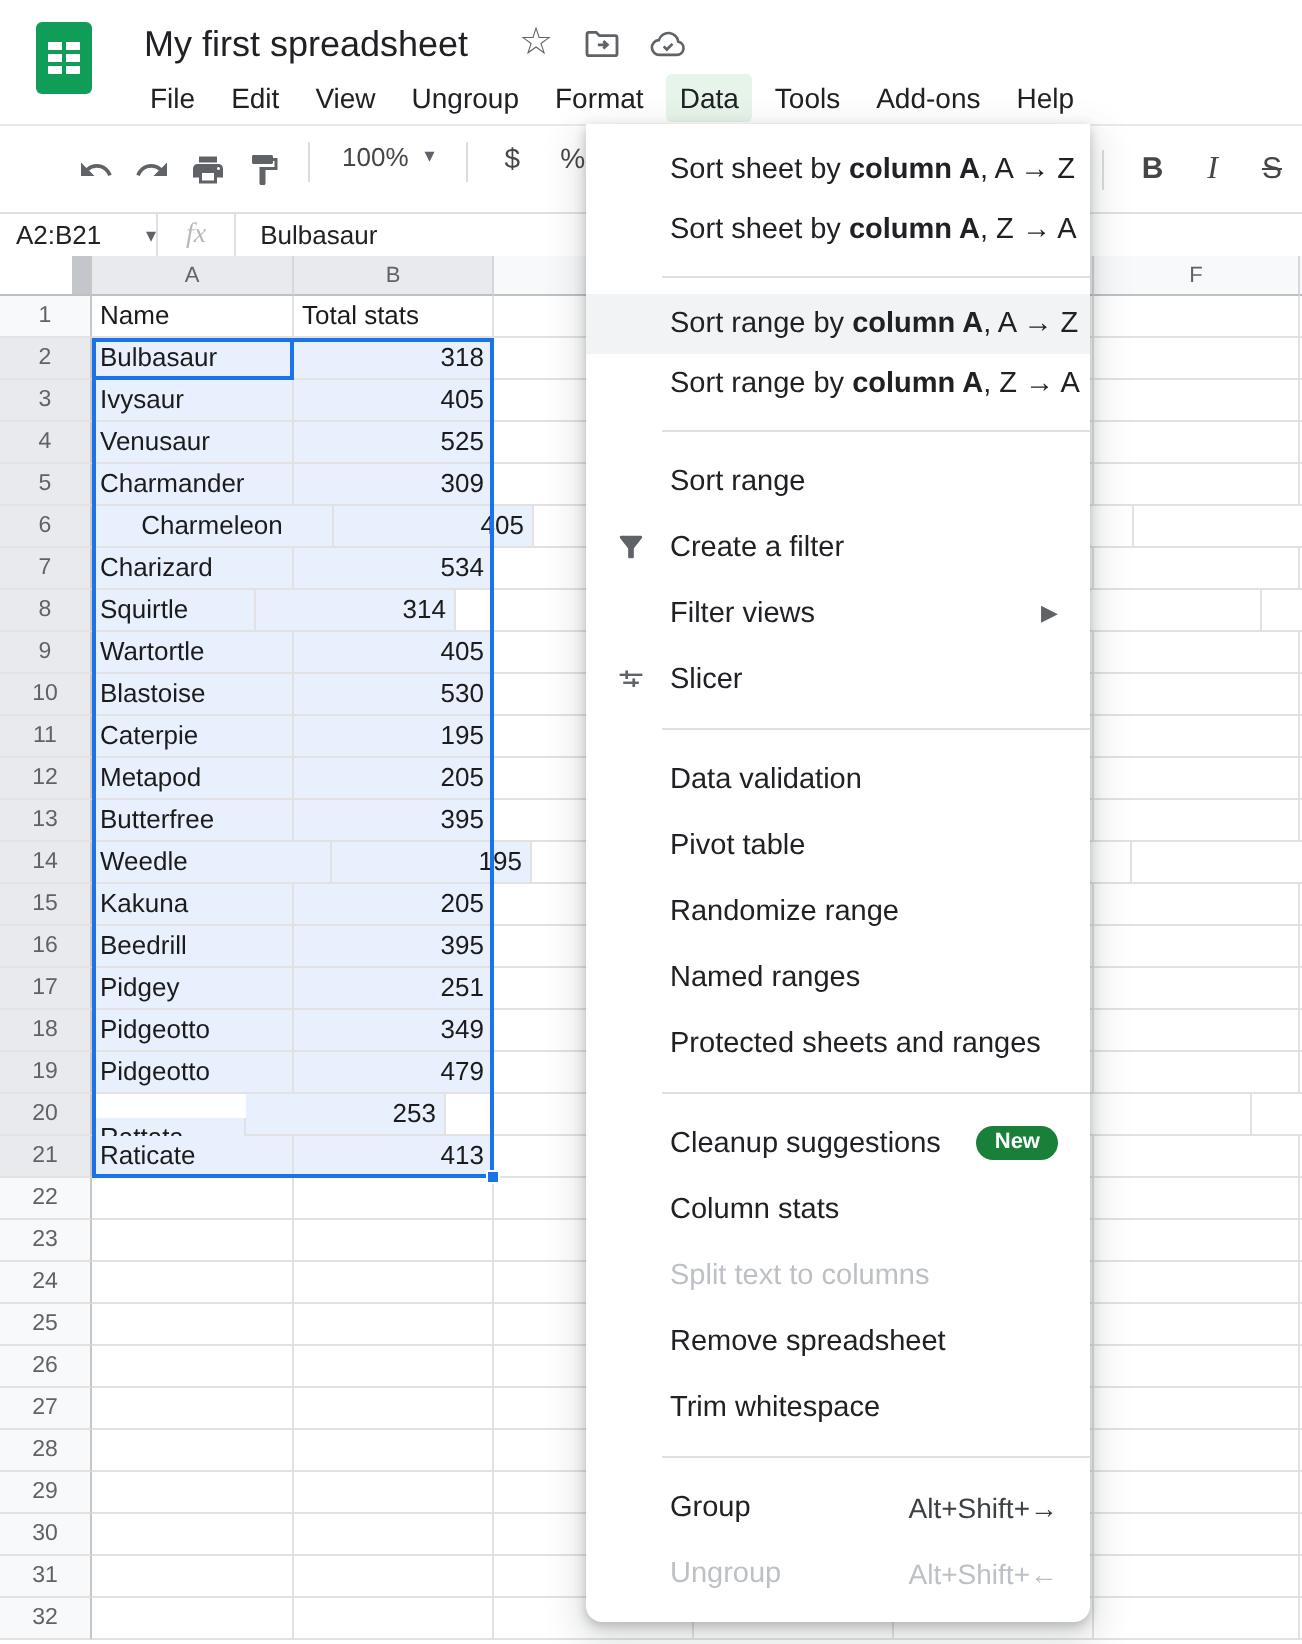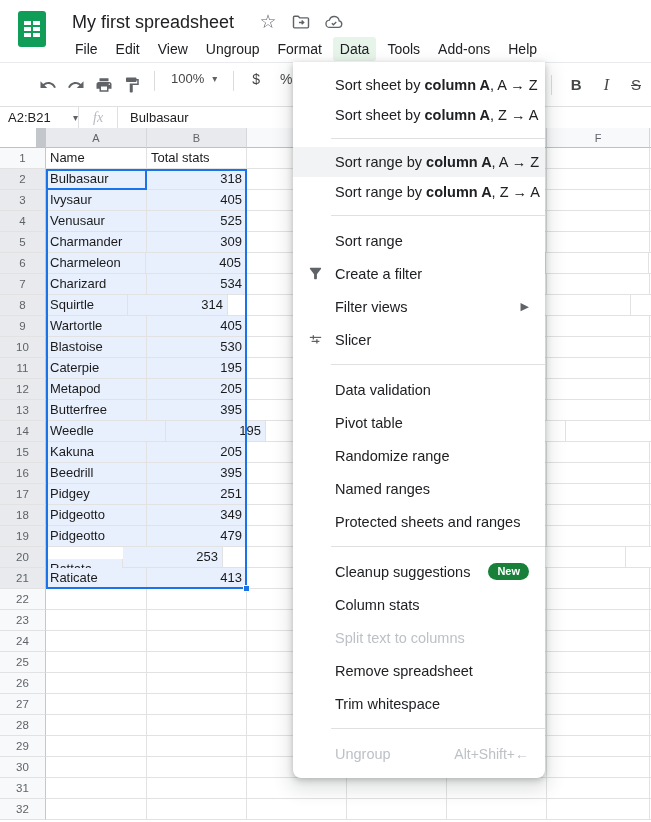--- a/index.html
+++ b/index.html
@@ -271,21 +271,21 @@
         <div class="crow">
           <div class="cell sel" style="width: 101px;">Charmander</div>
           <div class="cell sel num" style="width: 100px;">309</div>
           <div class="cell" style="width: 100px;"></div>
           <div class="cell" style="width: 100px;"></div>
           <div class="cell" style="width: 100px;"></div>
           <div class="cell" style="width: 103px;"></div>
           <div class="cell" style="width: 60px;"></div>
         </div>
         <div class="crow">
-          <div class="cell sel" style="width: 100px;">Charmeleon</div>
+          <div class="cell sel" style="width: 121px; text-align: center;">Charmeleon</div>
           <div class="cell sel num" style="width: 100px;">405</div>
           <div class="cell" style="width: 100px;"></div>
           <div class="cell" style="width: 100px;"></div>
           <div class="cell" style="width: 100px;"></div>
           <div class="cell" style="width: 103px;"></div>
           <div class="cell" style="width: 60px;"></div>
         </div>
         <div class="crow">
           <div class="cell sel" style="width: 101px;">Charizard</div>
           <div class="cell sel num" style="width: 100px;">534</div>
@@ -594,19 +594,23 @@
       <div class="menu-item disabled">
         <span>Split text to columns</span>
       </div>
       <div class="menu-item">
         <span>Remove spreadsheet</span>
       </div>
       <div class="menu-item">
         <span>Trim whitespace</span>
       </div>
       <div class="menu-sep"></div>
+      <div class="menu-item">
+        <span>Group</span>
+        <span class="mi-shortcut">Alt+Shift+→</span>
+      </div>
       <div class="menu-item disabled">
         <span>Ungroup</span>
         <span class="mi-shortcut">Alt+Shift+←</span>
       </div>
     </div>
 
 </div>
 
 </body></html>

